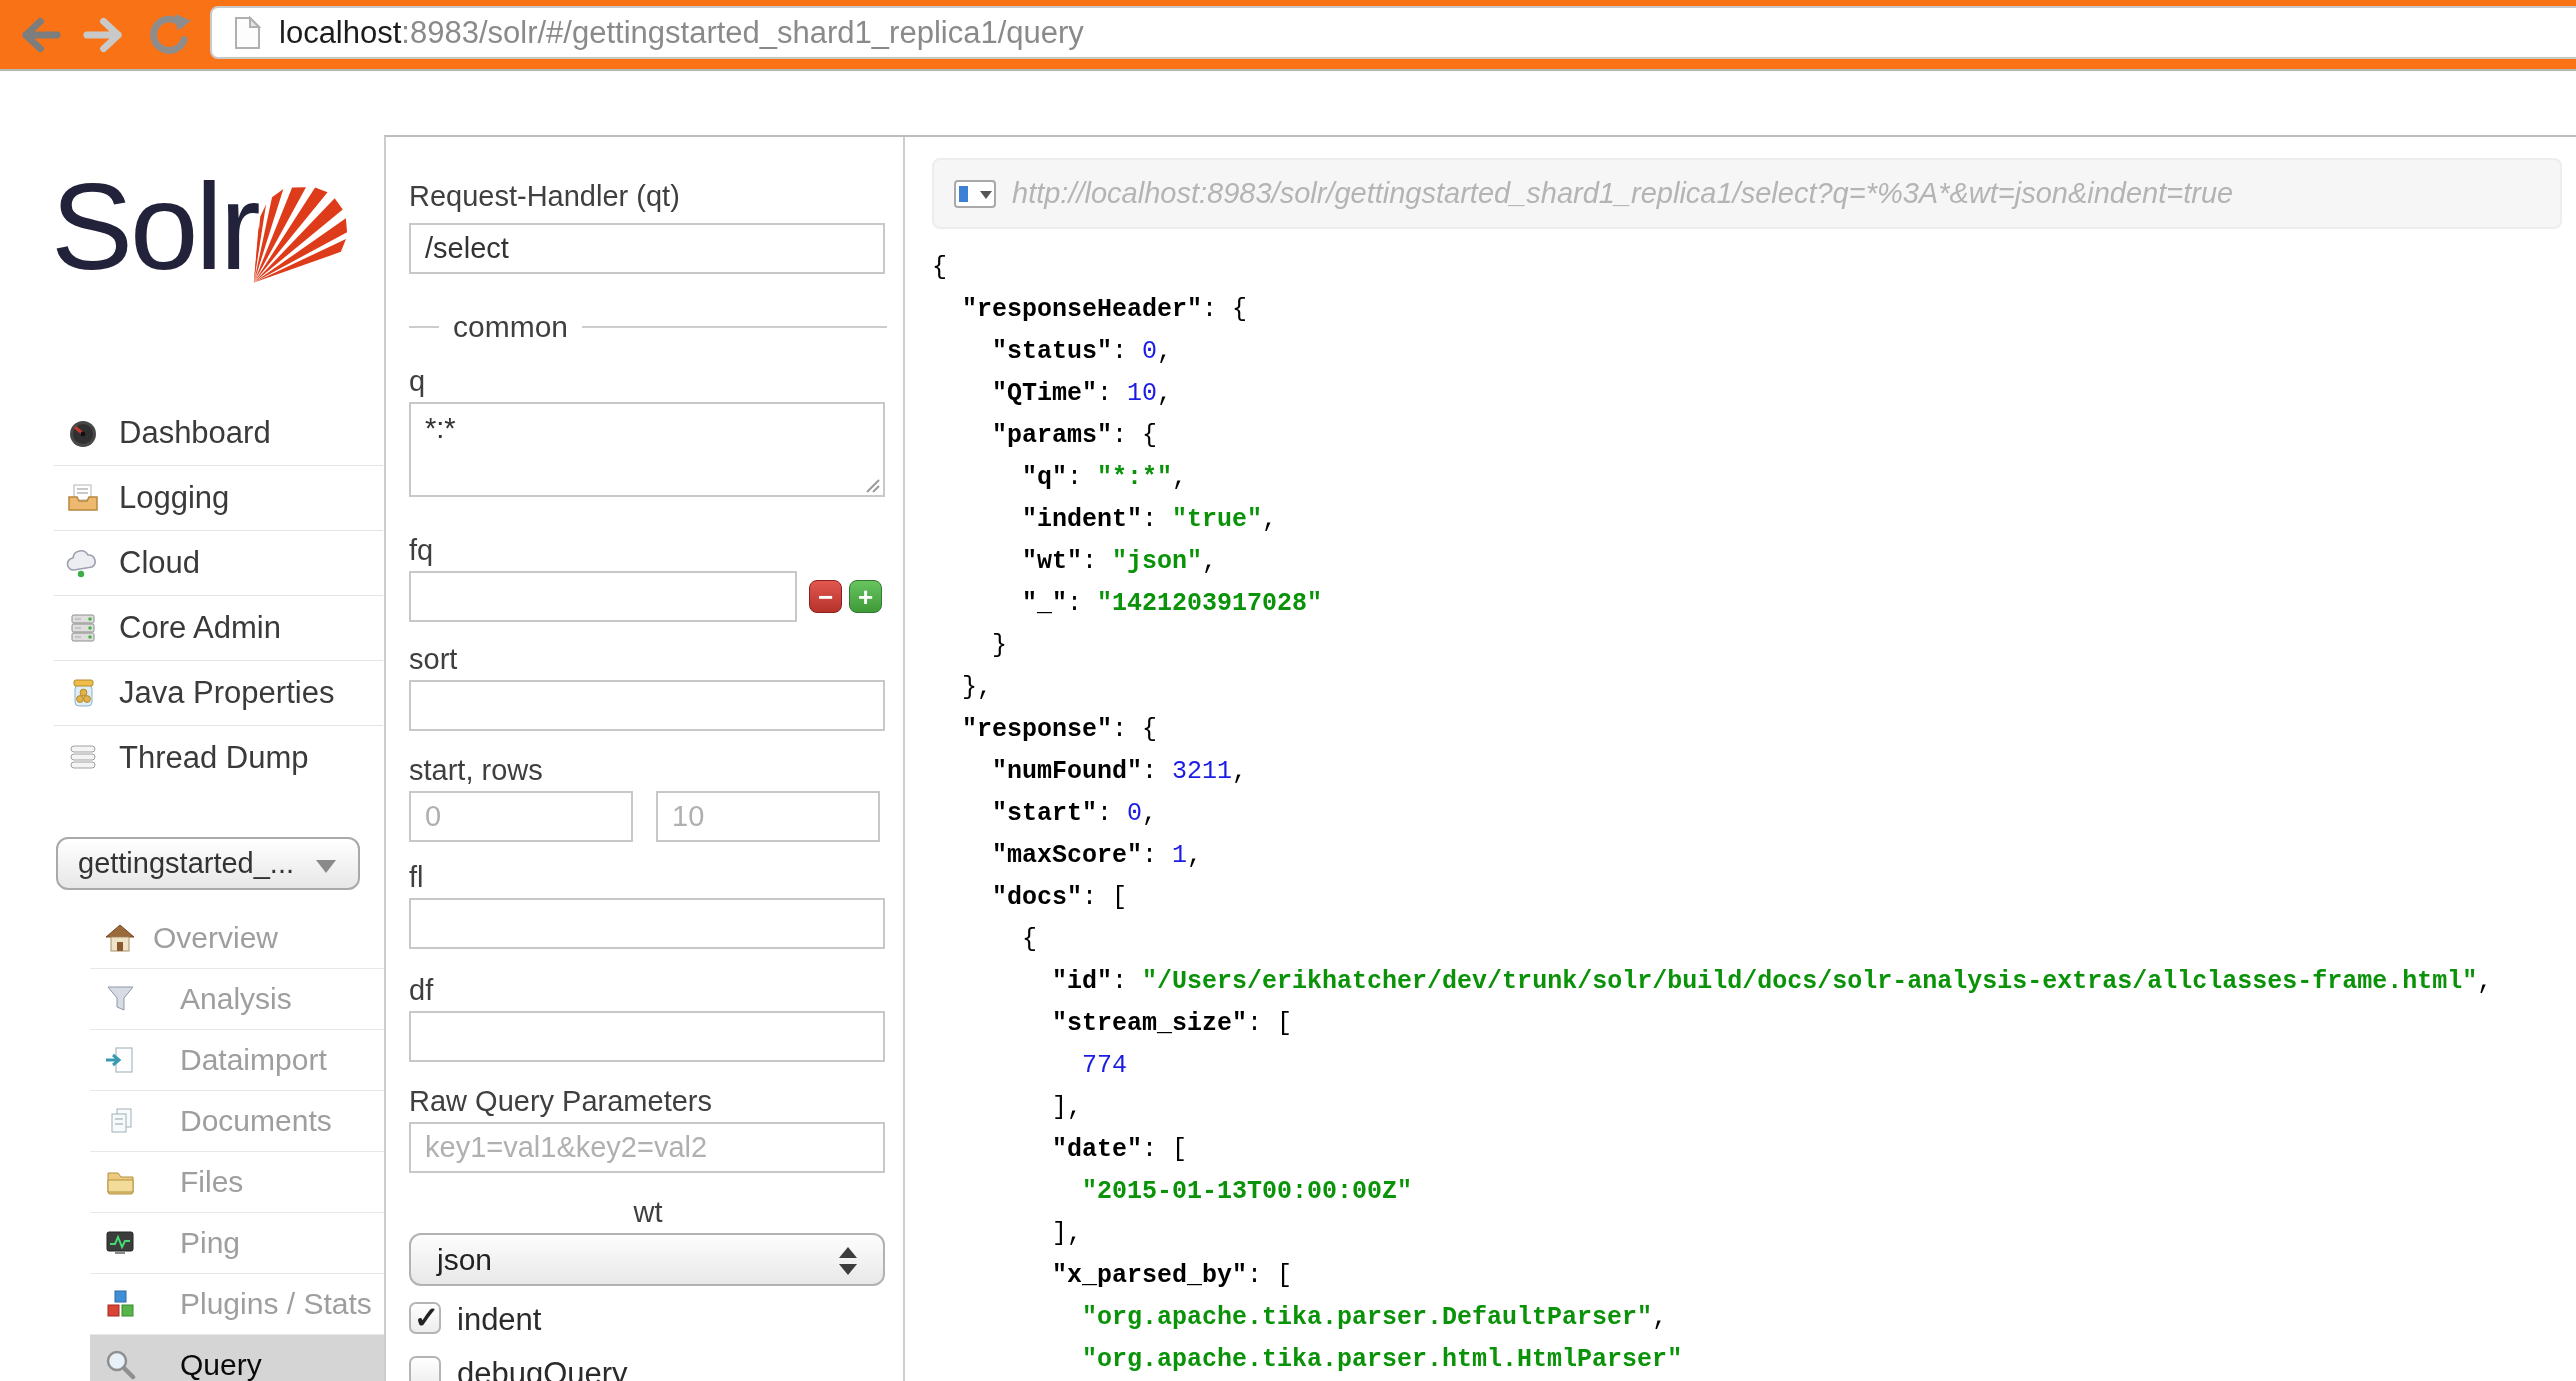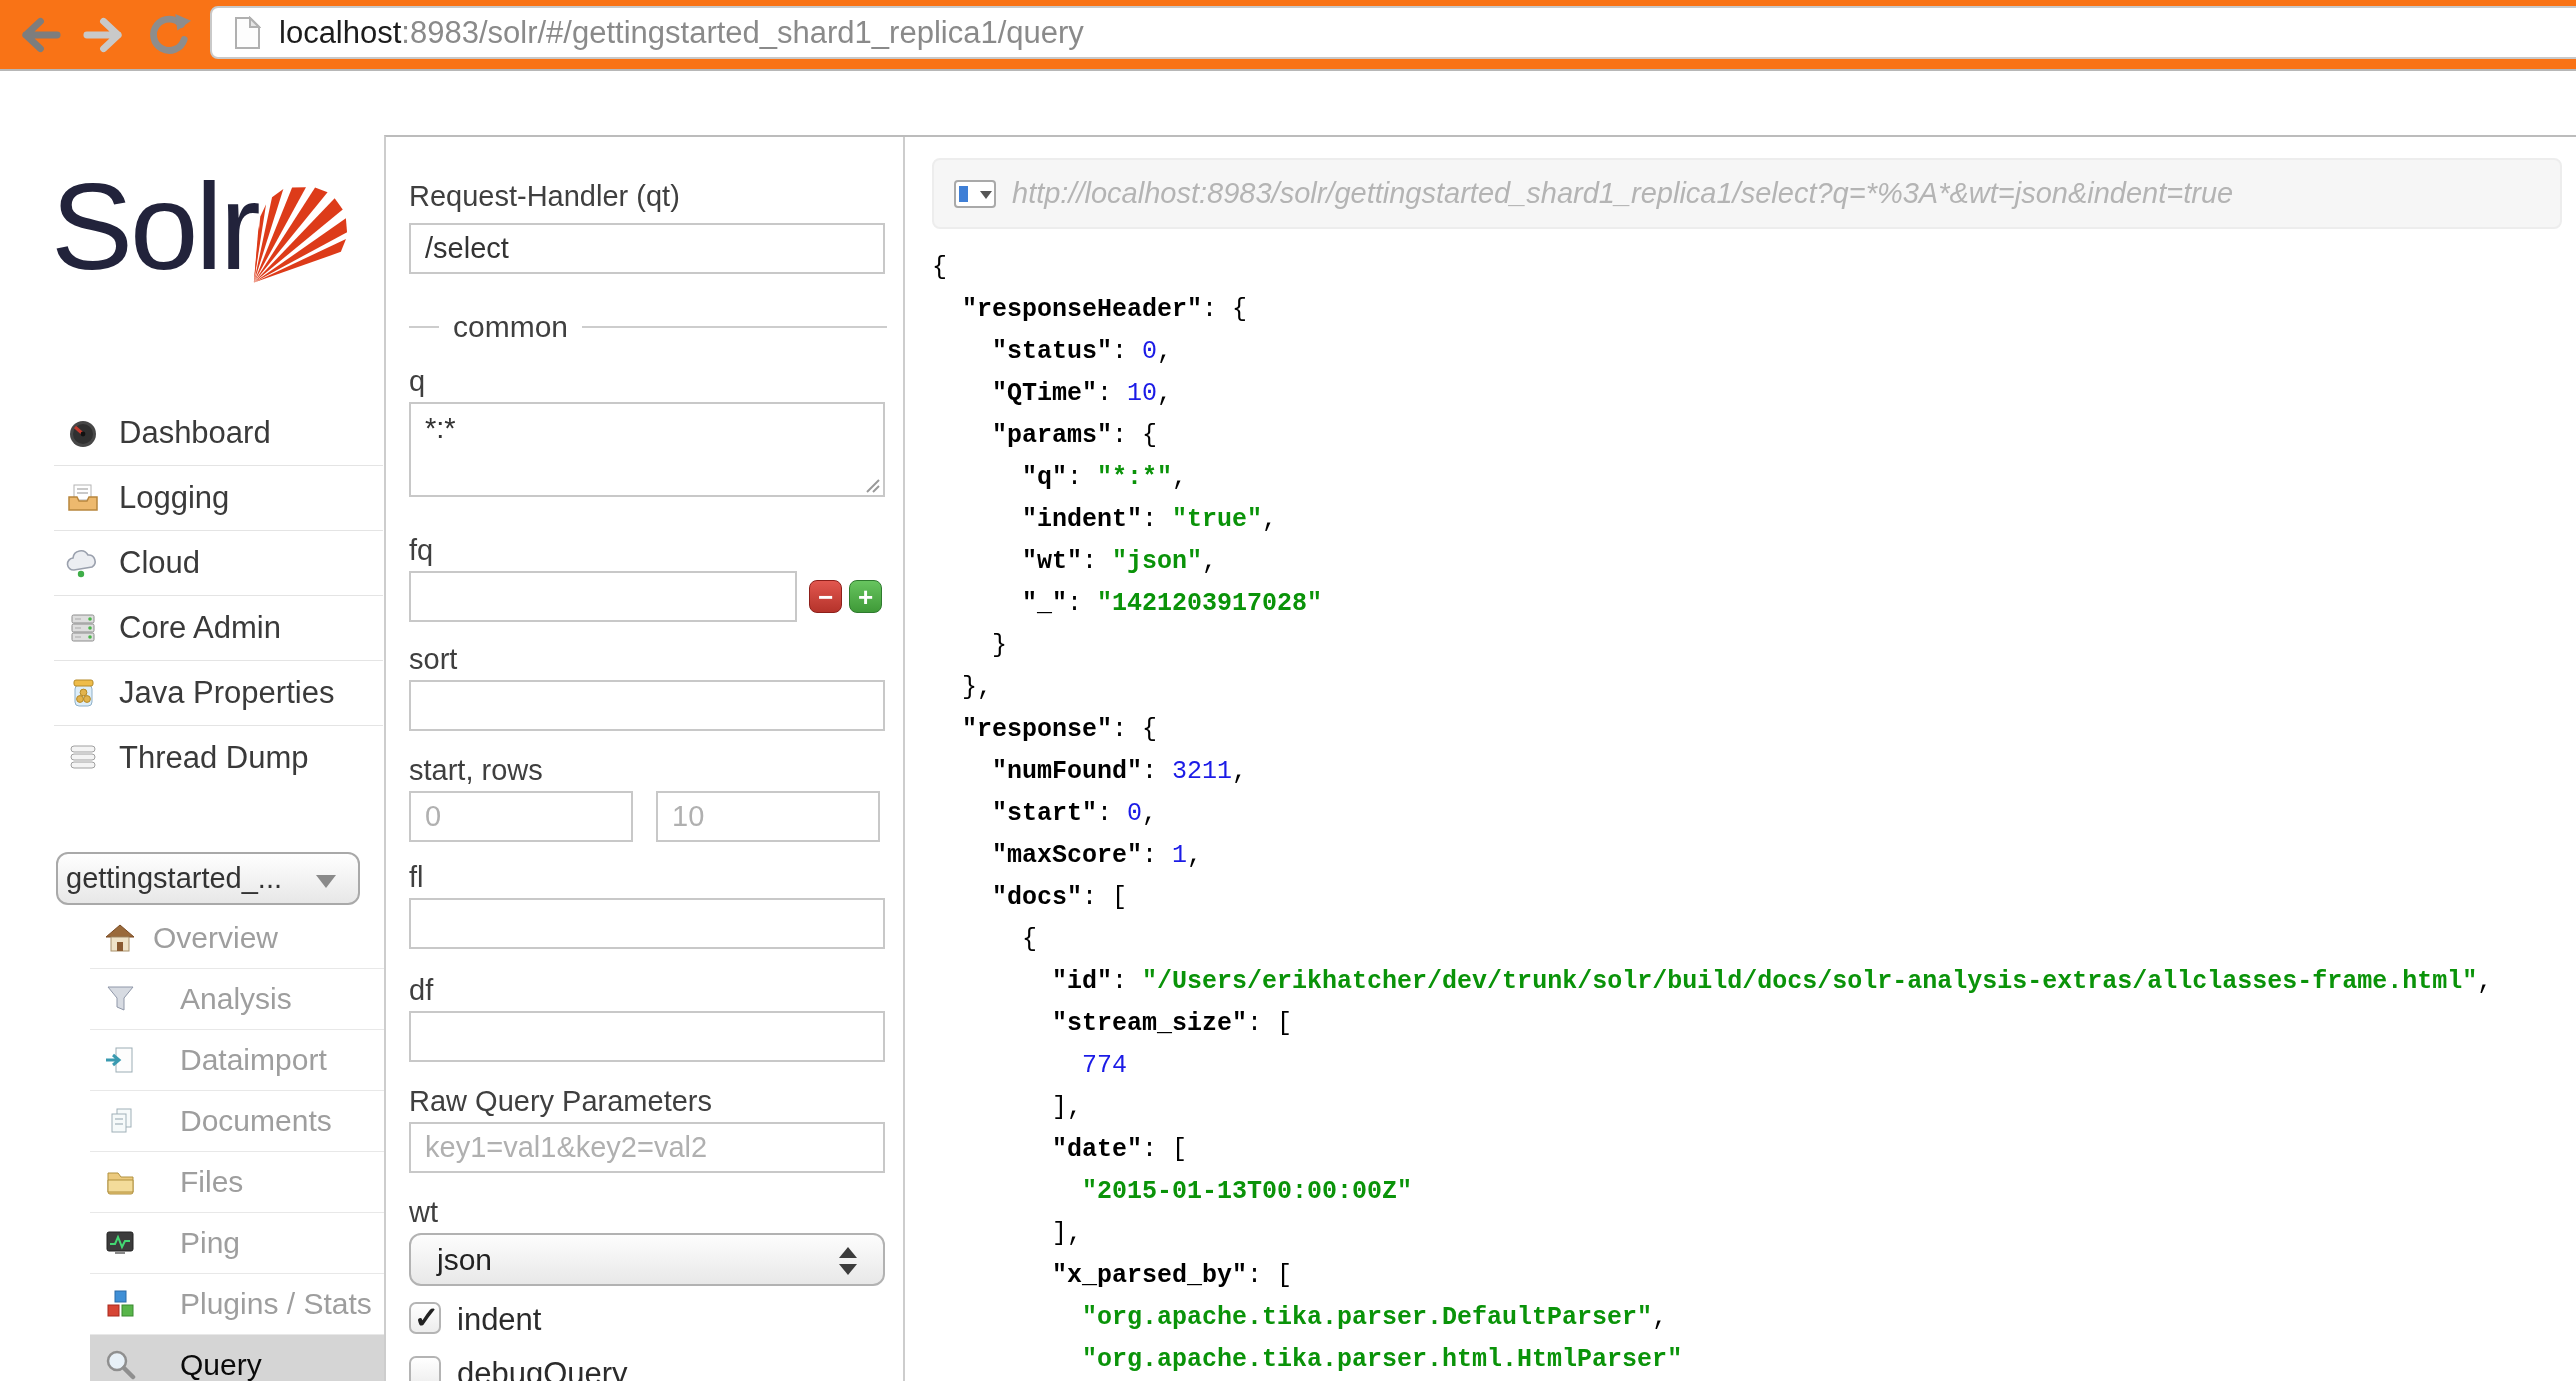--- a/index.html
+++ b/index.html
@@ -28,21 +28,21 @@
   ul.menu { list-style:none; position:absolute; }
   #main-menu { left:54px; top:329px; width:329px; }
   #main-menu li { height:65px; display:flex; align-items:center; gap:19px;
                   padding-left:12px; cursor:pointer; }
   #main-menu li + li { border-top:1px solid #e4e4e4; }
   #main-menu .lbl { font-size:31px; color:#3a3a3a; }
 
   #core-selector { position:absolute; left:56px; top:766px; width:304px; height:53px;
                    border:2px solid #a9a9a9; border-radius:12px;
                    background:linear-gradient(#ffffff,#e7e7e7);
-                   display:flex; align-items:center; padding-left:8px; cursor:pointer;margin-top:15px; }
+                   display:flex; align-items:center; padding-left:20px; cursor:pointer; }
   #core-selector .val { font-size:29px; color:#333; }
   #core-selector .tri { position:absolute; right:22px; top:21px; width:0; height:0;
                         border-left:10px solid transparent; border-right:10px solid transparent;
                         border-top:13px solid #8a8a8a; }
 
   #core-menu { left:90px; top:836px; width:294px; }
   #core-menu li { height:61px; display:flex; align-items:center; gap:17px;
                   padding-left:14px; cursor:pointer; }
   #core-menu li + li { border-top:1px solid #e8e8e8;gap:44px; }
   #core-menu .lbl { font-size:30px; color:#9e9e9e; }
@@ -339,21 +339,21 @@
 
     <div class="f-label" style="margin-top:18px;">fl</div>
     <input class="f-input" style="margin-top: 4px;">
 
     <div class="f-label" style="margin-top:24px;">df</div>
     <input class="f-input" style="margin-top: 4px;">
 
     <div class="f-label" style="margin-top:22px;">Raw Query Parameters</div>
     <input class="f-input" style="margin-top: 4px;" placeholder="key1=val1&amp;key2=val2">
 
-    <div class="f-label" style="margin-top:22px;">wt</div>
+    <div class="f-label" style="margin-top:22px;text-align:center;">wt</div>
     <div id="wt-select">
       <span class="val">json</span>
       <span class="arrows">
           <div class="up"></div>
           <div class="down"></div>
         </span>
     </div>
 
     <div class="check-row">
       <span class="cb checked"></span>

